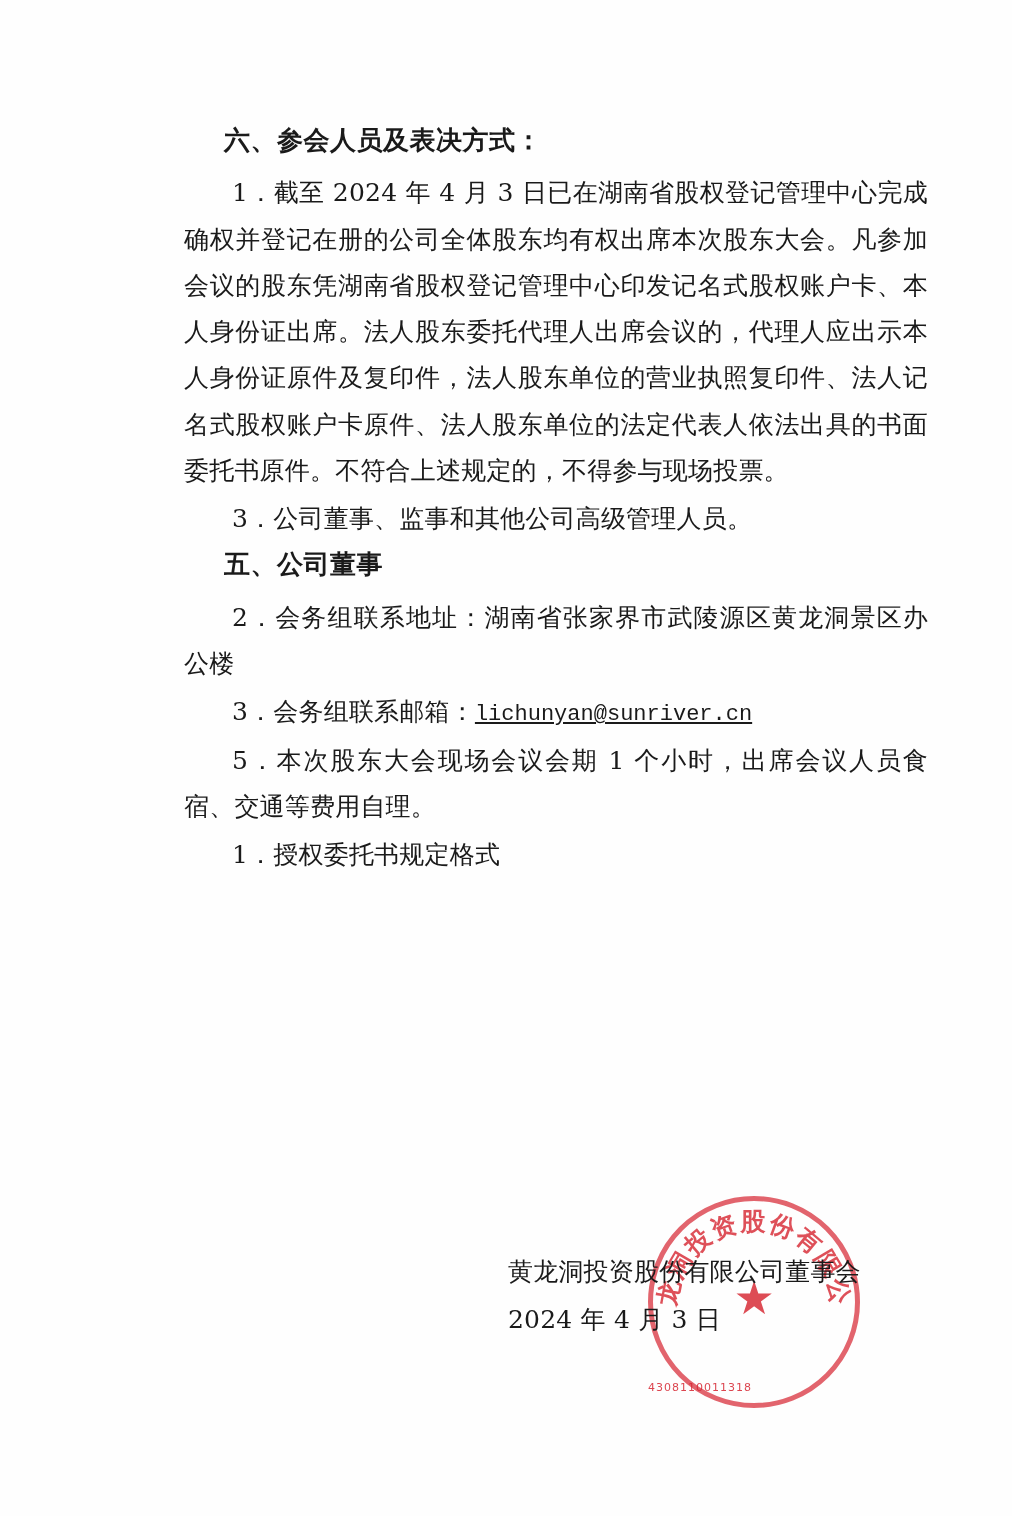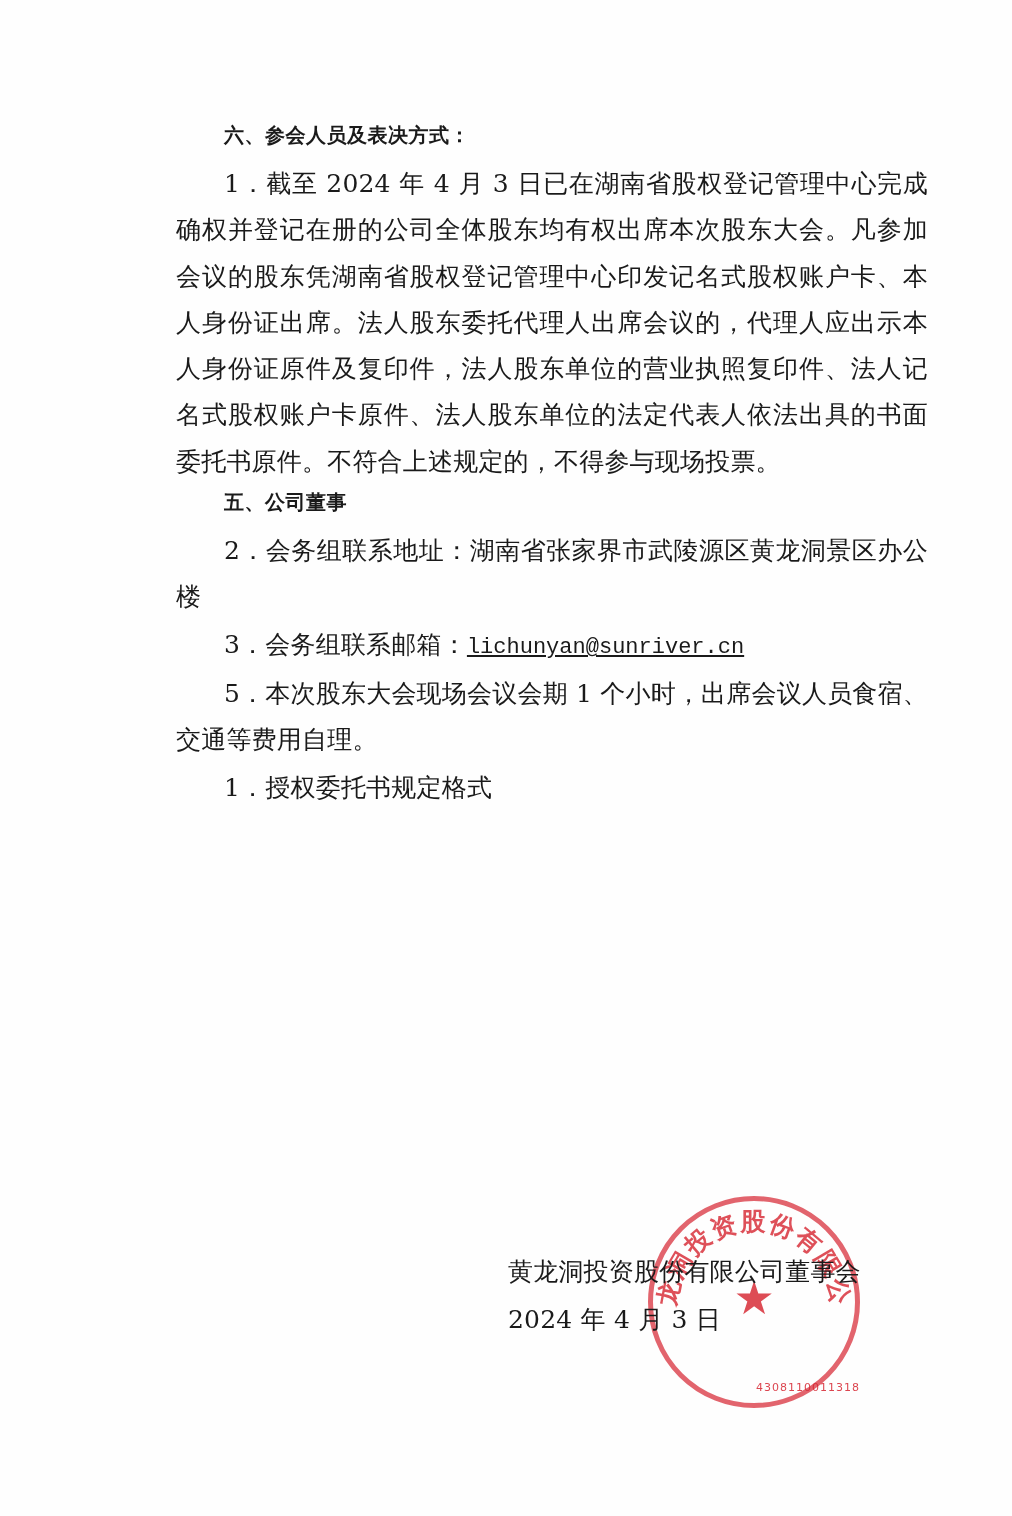--- a/index.html
+++ b/index.html
@@ -22,31 +22,31 @@
     height: 1516px;
     background: #fefefe;
   }
   .content {
     position: absolute;
     left: 168px;
     top: 120px;
     width: 760px;
   }
   .heading {
-    font-size: 20px;
+    font-size: 26px;
     font-weight: bold;
     letter-spacing: 0.5px;
     margin: 0 0 10px 0;
     text-indent: 56px;
     line-height: 1.55;
   }
   .para {
     font-size: 25px;
     line-height: 1.85;
-    margin: 0 0 2px 8px;
+    margin: 0 0 2px 16px;
     text-indent: 48px;
     text-align: justify;
     letter-spacing: 0.2px;
   }
   .email {
     text-decoration: underline;
     font-family: Liberation Mono, monospace;
     font-size: 22px;
     letter-spacing: 0px;
   }
@@ -99,36 +99,37 @@
     transform: translate(-50%, -50%);
     font-size: 46px;
     color: rgba(214, 36, 48, 0.82);
     line-height: 1;
   }
   .seal-bottom {
     position: absolute;
     left: 0;
     bottom: 14px;
     width: 212px;
-    text-align: right;
+    text-align: left;
     font-size: 11px;
     color: rgba(214, 36, 48, 0.85);
     font-family: "DejaVu Sans", "Liberation Sans", sans-serif;
     letter-spacing: 1px;
   }
 </style>
 </head>
 <body>
 
 <div class="page">
 
   <div class="content">
 
     <p class="heading">六、参会人员及表决方式：</p>
     <p class="para">1．截至 2024 年 4 月 3 日已在湖南省股权登记管理中心完成确权并登记在册的公司全体股东均有权出席本次股东大会。凡参加会议的股东凭湖南省股权登记管理中心印发记名式股权账户卡、本人身份证出席。法人股东委托代理人出席会议的，代理人应出示本人身份证原件及复印件，法人股东单位的营业执照复印件、法人记名式股权账户卡原件、法人股东单位的法定代表人依法出具的书面委托书原件。不符合上述规定的，不得参与现场投票。</p>
+    <p class="para">3．公司董事、监事和其他公司高级管理人员。</p>
 
     <p class="heading">五、公司董事</p>
     <p class="para">2．会务组联系地址：湖南省张家界市武陵源区黄龙洞景区办公楼</p>
     <p class="para">
       <span>3．会务组联系邮箱：</span><span class="email">lichunyan@sunriver.cn</span>
     </p>
     <p class="para">5．本次股东大会现场会议会期 1 个小时，出席会议人员食宿、交通等费用自理。</p>
 
     <p class="para">1．授权委托书规定格式</p>
 

